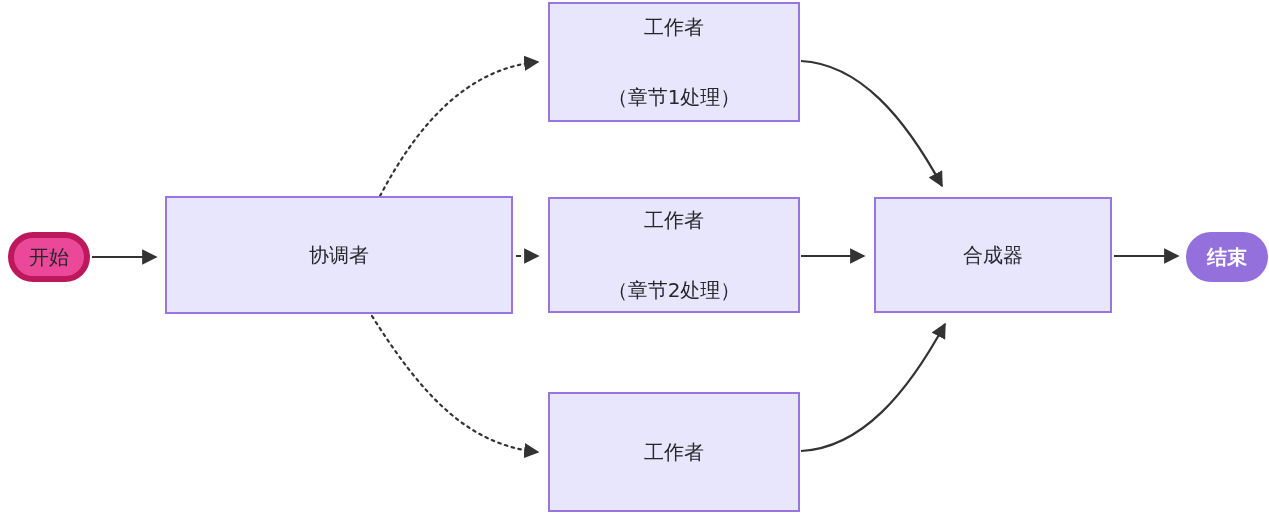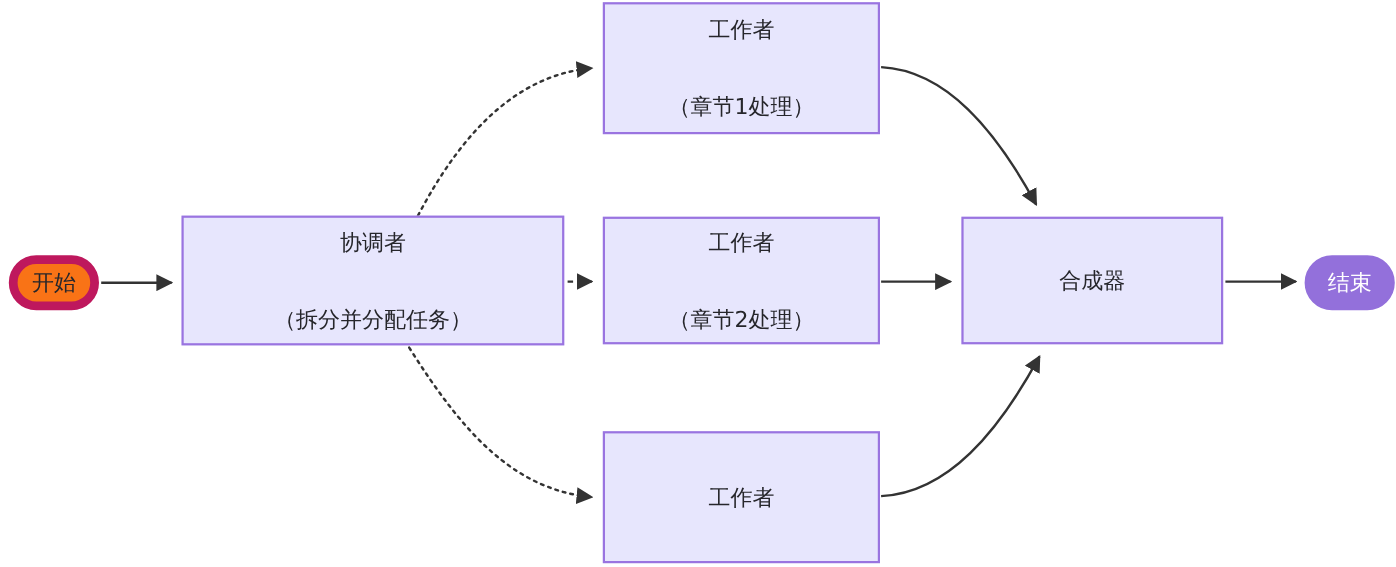--- a/index.html
+++ b/index.html
@@ -40,22 +40,22 @@
     border: 2px solid #9a74e0;
     color: #26262b;
     font-size: 20px;
     gap: 41px;
   }
   .node-terminal {
     border-radius: 999px;
     font-size: 20px;
   }
   .node-terminal-open {
-    background: #f97316;
-    border: 8px solid #be185d;
+    background: #ec4899;
+    border: 6px solid #be185d;
     color: #26262b;
   }
   .node-terminal-filled {
     background: #9370db;
     border: 2px solid #9370db;
     color: #ffffff;
   }
   .node-line {
     display: block;
     white-space: nowrap;
@@ -89,38 +89,37 @@
 
     <path d="M 1114 256 L 1178 256" fill="none" stroke="#333333" stroke-width="2.2" marker-end="url(#arrow)"></path>
   </svg>
 
   <div class="node node-terminal node-terminal-open" style="left:8px; top:232px; width:82px; height:50px;">
     <span class="node-line">开始</span>
   </div>
 
   <div class="node node-box" style="left:165px; top:196px; width:348px; height:118px;">
     <span class="node-line">协调者</span>
-    <span class="node-line">（拆分并分配任务）</span>
   </div>
 
   <div class="node node-box" style="left:548px; top:2px; width:252px; height:120px;">
     <span class="node-line">工作者</span>
     <span class="node-line">（章节1处理）</span>
   </div>
 
   <div class="node node-box" style="left:548px; top:197px; width:252px; height:116px;">
     <span class="node-line">工作者</span>
     <span class="node-line">（章节2处理）</span>
   </div>
 
   <div class="node node-box" style="left:548px; top:392px; width:252px; height:120px;">
     <span class="node-line">工作者</span>
   </div>
 
   <div class="node node-box" style="left:874px; top:197px; width:238px; height:116px;">
     <span class="node-line">合成器</span>
   </div>
 
-  <div class="node node-terminal node-terminal-filled" style="left:1186px; top:232px; width:82px; height:50px;">
+  <div class="node node-terminal node-terminal-filled" style="left:1186px; top:232px; width:82px; height:50px;font-weight:bold;">
     <span class="node-line">结束</span>
   </div>
 
 </div>
 
 </body></html>

